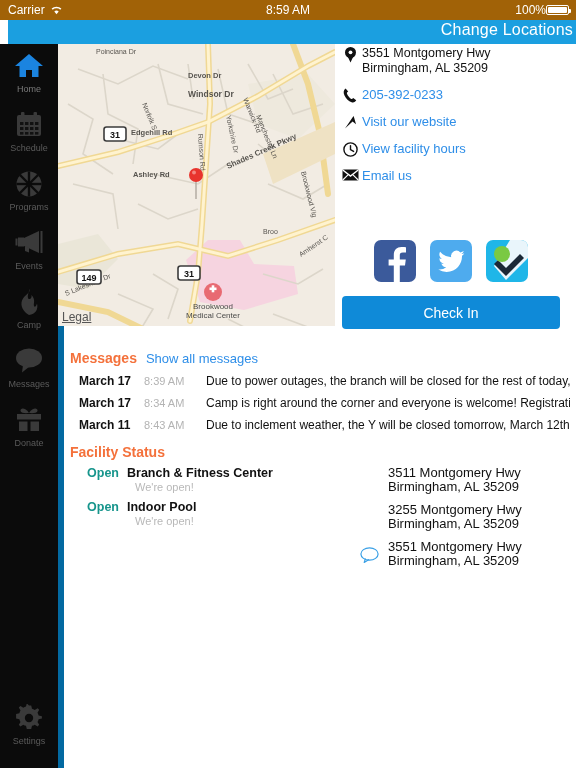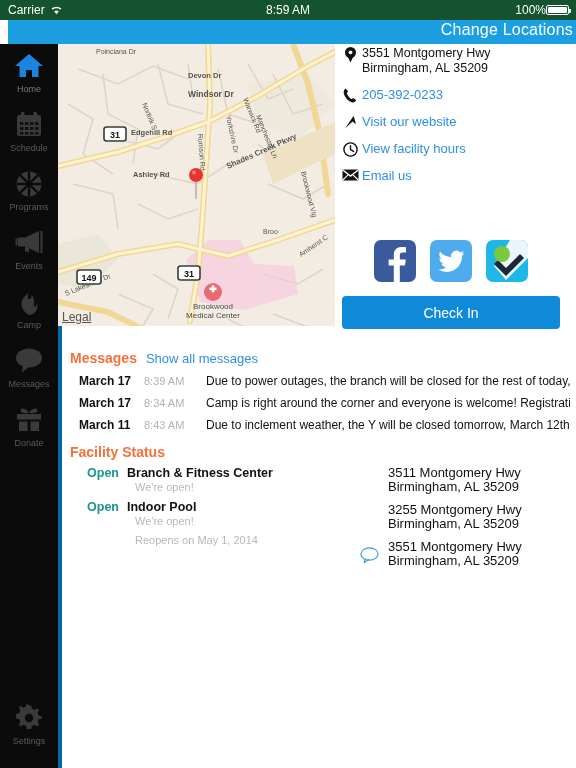--- a/index.html
+++ b/index.html
@@ -7,21 +7,21 @@
     width:576px;height:768px;overflow:hidden;
     font-family:"Liberation Sans",sans-serif;
     background:#ffffff;
     -webkit-font-smoothing:antialiased;
   }
   .screen{position:relative;width:576px;height:768px;overflow:hidden;background:#fff;}
 
   
   .statusbar{
     position:absolute;left:0;top:0;width:576px;height:20px;
-    background:#14532d;color:#ffffff;font-size:12px;
+    background:#a16207;color:#ffffff;font-size:12px;
     display:flex;align-items:center;
   }
   .sb-left{position:absolute;left:8px;display:flex;align-items:center;gap:5px;}
   .sb-center{position:absolute;left:0;width:576px;text-align:center;}
   .sb-right{position:absolute;right:7px;display:flex;align-items:center;}
   .wifi{display:inline-block;width:12px;height:10px;position:relative;}
   .wifi svg{display:block;}
   .batt{
     display:inline-block;width:23px;height:10px;border:1px solid #fff;border-radius:2px;
     position:relative;box-sizing:border-box;padding:1px;
@@ -34,21 +34,21 @@
     position:absolute;left:8px;top:20px;width:576px;height:24px;
     background:#1b9fe0;
   }
   .navbar .change-loc{
     position:absolute;right:11px;top:1px;color:#fff;font-size:16px;letter-spacing:.2px;
   }
 
   
   .sidebar{
     position:absolute;left:0;top:44px;width:58px;height:724px;background:#0b0b0b;
-    border-right:4px solid #0369a1;
+    border-right:6px solid #0369a1;
   }
   .side-item{
     position:absolute;left:0;width:58px;text-align:center;color:#5b5b5b;
     font-size:9px;cursor:pointer;
   }
   .side-item .ico{display:block;height:30px;margin:0 auto 2px;}
   .side-item .ico svg{display:block;margin:0 auto;}
   .side-item.active{color:#7a7a7a;}
   .side-label{display:block;line-height:11px;}
 
@@ -449,21 +449,20 @@
           <span class="fac-name">Branch &amp; Fitness Center</span>
         </div>
         <div class="fac-sub">We're open!</div>
 
         <div class="fac-row">
           <span class="fac-status open">Open</span>
           <span class="fac-name">Indoor Pool</span>
         </div>
         <div class="fac-sub">We're open!</div>
 
-        <div class="fac-sub">Reopens on May 1, 2014</div>
       </div>
 
       <div class="fac-right">
         <div class="fac-addr">
           <span class="addr-line">3511 Montgomery Hwy</span>
           <span class="addr-line">Birmingham, AL 35209</span>
         </div>
         <div class="fac-addr">
           <span class="addr-line">3255 Montgomery Hwy</span>
           <span class="addr-line">Birmingham, AL 35209</span>

